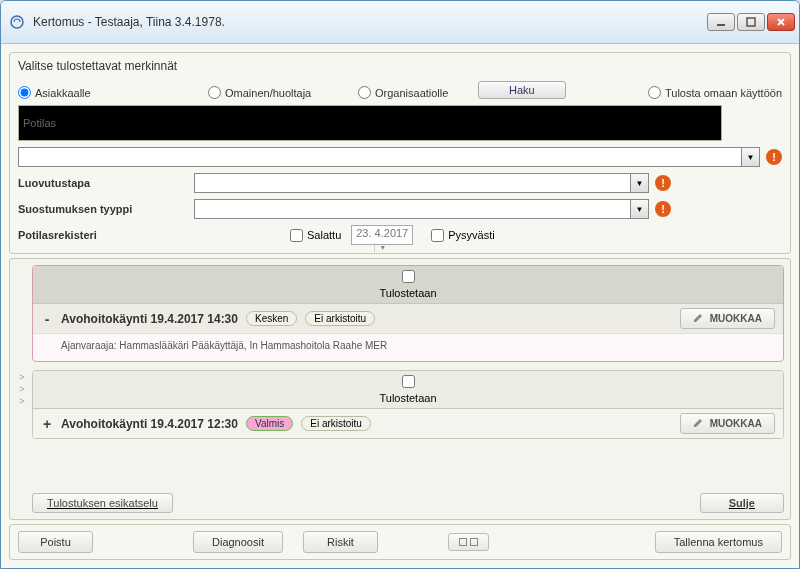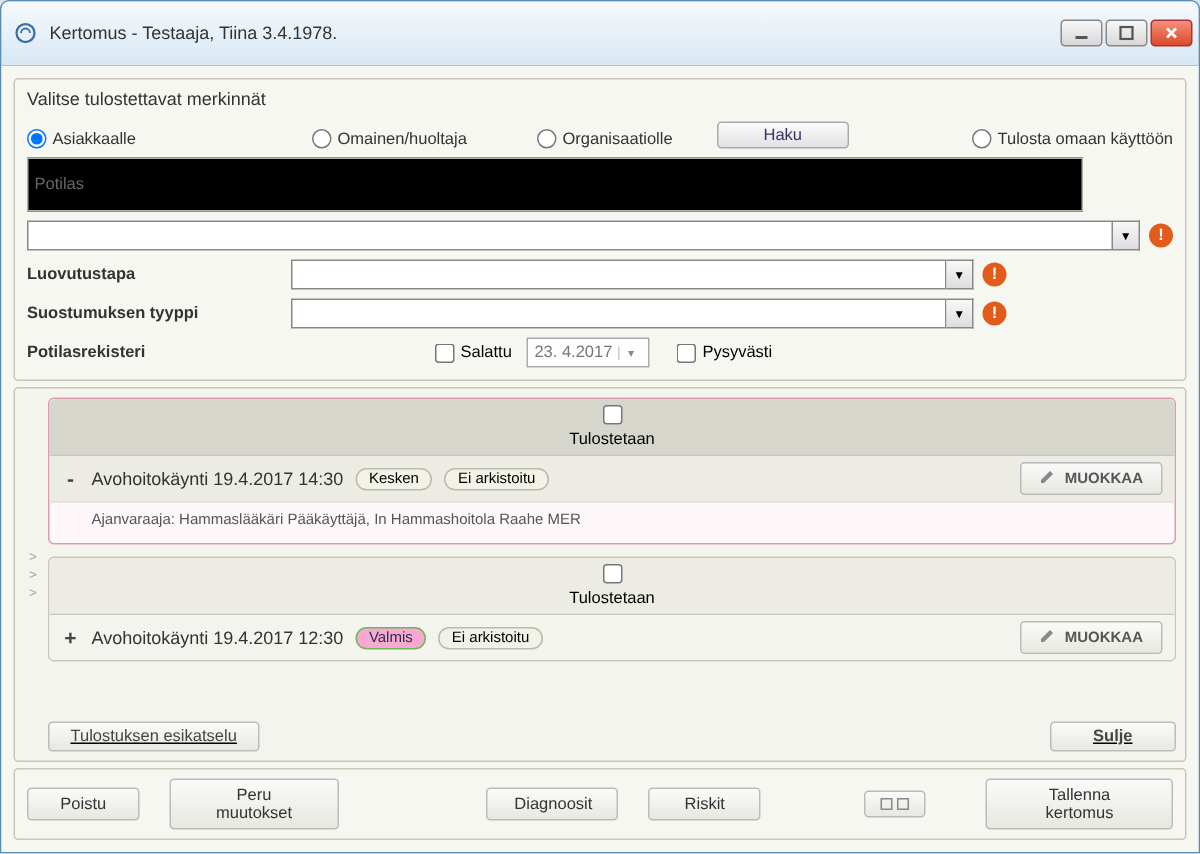--- a/index.html
+++ b/index.html
@@ -28,35 +28,35 @@
     
     .form-row { display: flex; align-items: center; margin-bottom: 6px; gap: 6px; }
     .form-label { width: 170px; font-size: 11px; font-weight: bold; color: #333; }
     .form-select { flex: 1; height: 20px; border: 1px solid #888; background: #fff; font-size: 11px; }
     .dd-btn { width: 18px; height: 20px; border: 1px solid #888; border-left: none; background: linear-gradient(to bottom, #f8f8f8, #ddd); display: flex; align-items: center; justify-content: center; font-size: 8px; }
     .err-icon { width: 16px; height: 16px; border-radius: 50%; background: #e25b1a; color: #fff; display: flex; align-items: center; justify-content: center; font-size: 11px; font-weight: bold; }
     
     .salassa-row { display: flex; align-items: center; gap: 10px; }
     .salassa-label { width: 170px; font-size: 11px; font-weight: bold; color: #333; }
     .chk { display: flex; align-items: center; font-size: 11px; gap: 4px; margin-left: 92px; }
-    .date-box { border: 1px solid #aaa; background: #fdfdfd; padding: 1px 4px; font-size: 11px; color: #777; display: flex; align-items: center; gap: 4px; height: 20px; }
+    .date-box { border: 1px solid #aaa; background: #fdfdfd; padding: 1px 4px; font-size: 11px; color: #777; display: flex; align-items: center; gap: 4px; height: 20px; flex-direction: column; }
     .date-dd { width: 16px; border-left: 1px solid #ccc; text-align: center; font-size: 8px; color: #888; }
     
     .middle { flex: 1; border: 1px solid #c8c8b8; background: #f4f4ee; border-radius: 3px; padding: 6px; display: flex; gap: 4px; position: relative; }
     .side-chevrons { width: 12px; display: flex; flex-direction: column; align-items: center; justify-content: center; gap: 2px; color: #a2a292; font-size: 9px; }
     .entries-col { flex: 1; display: flex; flex-direction: column; gap: 8px; }
     
     .entry { border: 1px solid #c8c8b8; border-radius: 4px; background: #fff; }
     .entry.selected { border: 1px solid #d99db3; background: #fdf7f9; }
     .entry-top { background: #d6d6cc; border-bottom: 1px solid #c8c8b8; padding: 4px 8px; font-size: 11px; display: flex; align-items: center; gap: 4px; border-radius: 4px 4px 0 0; flex-direction: column; }
     .entry.selected .entry-top { background: #d6d6cc; }
     .entry-head { background: #ecece4; padding: 4px 8px; display: flex; align-items: center; gap: 8px; border-bottom: 1px solid #e0e0d4; }
     .entry.simple .entry-head { background: #f4f4ee; border-radius: 0 0 4px 4px; border-bottom: none; }
     .expand { font-size: 14px; font-weight: bold; color: #444; width: 12px; text-align: center; cursor: pointer; }
-    .entry-title { font-size: 12px; font-weight: normal; color: #333; }
+    .entry-title { font-size: 12px; font-weight: bold; color: #333; }
     .pill { border: 1px solid #bba; border-radius: 9px; padding: 1px 8px; font-size: 10px; background: #f2f2e8; }
     .pill.green { background: #f9a8d4; border-color: #6fb857; color: #234; }
     .flex-spacer { flex: 1; }
     .muokkaa-btn { background: linear-gradient(to bottom, #fafafa, #e8e8e0); border: 1px solid #bbb; border-radius: 3px; padding: 3px 12px; font-size: 10px; font-weight: bold; color: #555; display: flex; align-items: center; gap: 6px; cursor: pointer; }
     .entry-body { padding: 6px 12px 10px 28px; font-size: 10px; color: #555; display: flex; gap: 26px; }
     
     .bottom-btns-in { display: flex; justify-content: space-between; padding: 6px 0 0 0; margin-top: auto; text-decoration: underline; }
     .btn-light { background: linear-gradient(to bottom, #fafafa, #e8e8e0); border: 1px solid #bbb; border-radius: 3px; padding: 3px 14px; font-size: 11px; color: #444; cursor: pointer; }
     
     .bottom-bar { border: 1px solid #c8c8b8; background: #f7f7f2; border-radius: 3px; padding: 6px 8px; display: flex; gap: 20px; align-items: center; }
@@ -222,21 +222,20 @@
 
         <div class="bottom-btns-in">
           <button class="btn-light">Tulostuksen esikatselu</button>
           <button class="btn-light" style="font-weight:bold;padding:3px 28px">Sulje</button>
         </div>
       </div>
     </div>
 
     <div class="bottom-bar">
       <button class="btn-main">Poistu</button>
-      <button class="btn-main">Peru muutokset</button>
       <div style="width:60px"></div>
       <button class="btn-main">Diagnoosit</button>
       <button class="btn-main">Riskit</button>
       <div style="width:30px"></div>
       <div class="sq-btn">
           <span class="sq"></span>
           <span class="sq"></span>
         </div>
       <div style="flex:1"></div>
       <button class="btn-main" style="min-width:110px">Tallenna kertomus</button>

